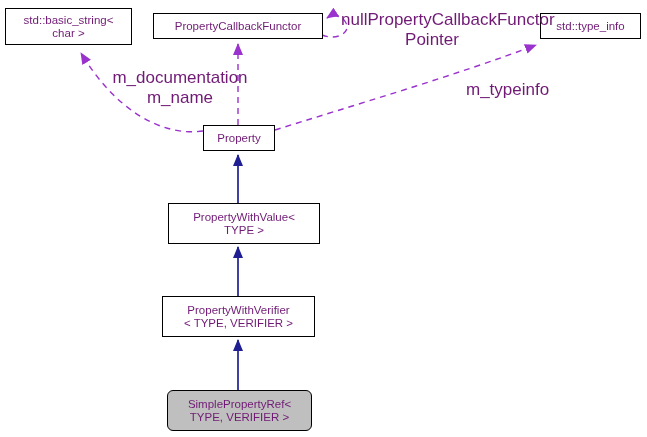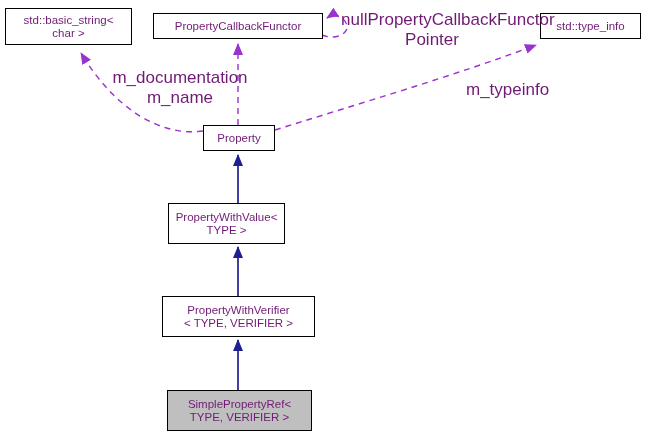--- a/index.html
+++ b/index.html
@@ -17,34 +17,34 @@
   .node{
     position:absolute;
     box-sizing:border-box;
     border:1.5px solid #000;
     background:#fff;
     display:flex;align-items:center;justify-content:center;
     text-align:center;
     white-space:pre-line;
     font-size:11.5px;line-height:13px;
   }
-  .node.selected{background:#bfbfbf;}
+  .node.selected{background:#bfbfbf;border-radius:6px;}
   .elabel{
     position:absolute;
     text-align:center;
     white-space:pre-line;
     font-size:17px;line-height:20px;
   }
   .elabel.single{text-align:left;}
   
   .n-basic-string{left:5px;top:8px;width:127px;height:37px;}
   .n-callback-functor{left:153px;top:13px;width:170px;height:26px;}
   .n-type-info{left:540px;top:13px;width:101px;height:26px;}
   .n-property{left:203px;top:125px;width:72px;height:26px;}
-  .n-property-with-value{left:168px;top:203px;width:117px;height:41px;}
+  .n-property-with-value{left:168px;top:203px;width:152px;height:41px;}
   .n-property-with-verifier{left:162px;top:296px;width:153px;height:41px;}
   .n-simple-property-ref{left:167px;top:390px;width:145px;height:41px;}
   
   .l-doc-name{left:110px;top:68px;width:140px;}
   .l-read-update{left:236px;top:68px;width:124px;}
   .l-null-pointer{left:341px;top:10px;width:182px;}
   .l-typeinfo{left:452px;top:80px;width:80px;padding-left:14px;}
 </style>
 </head>
 <body>

